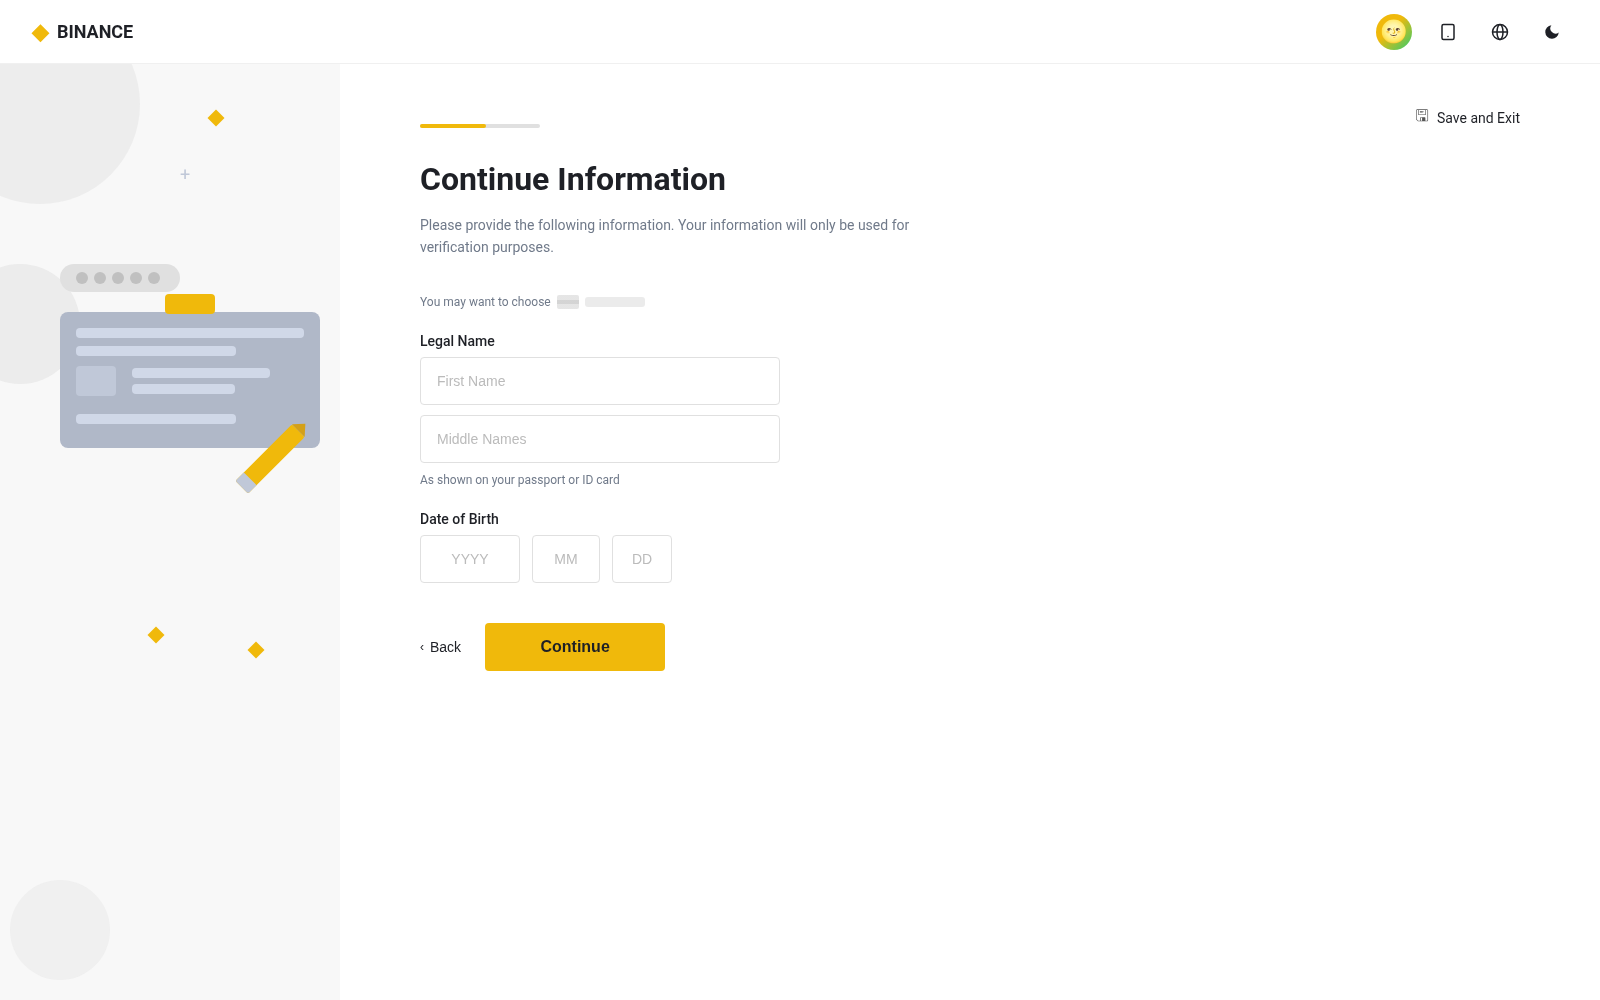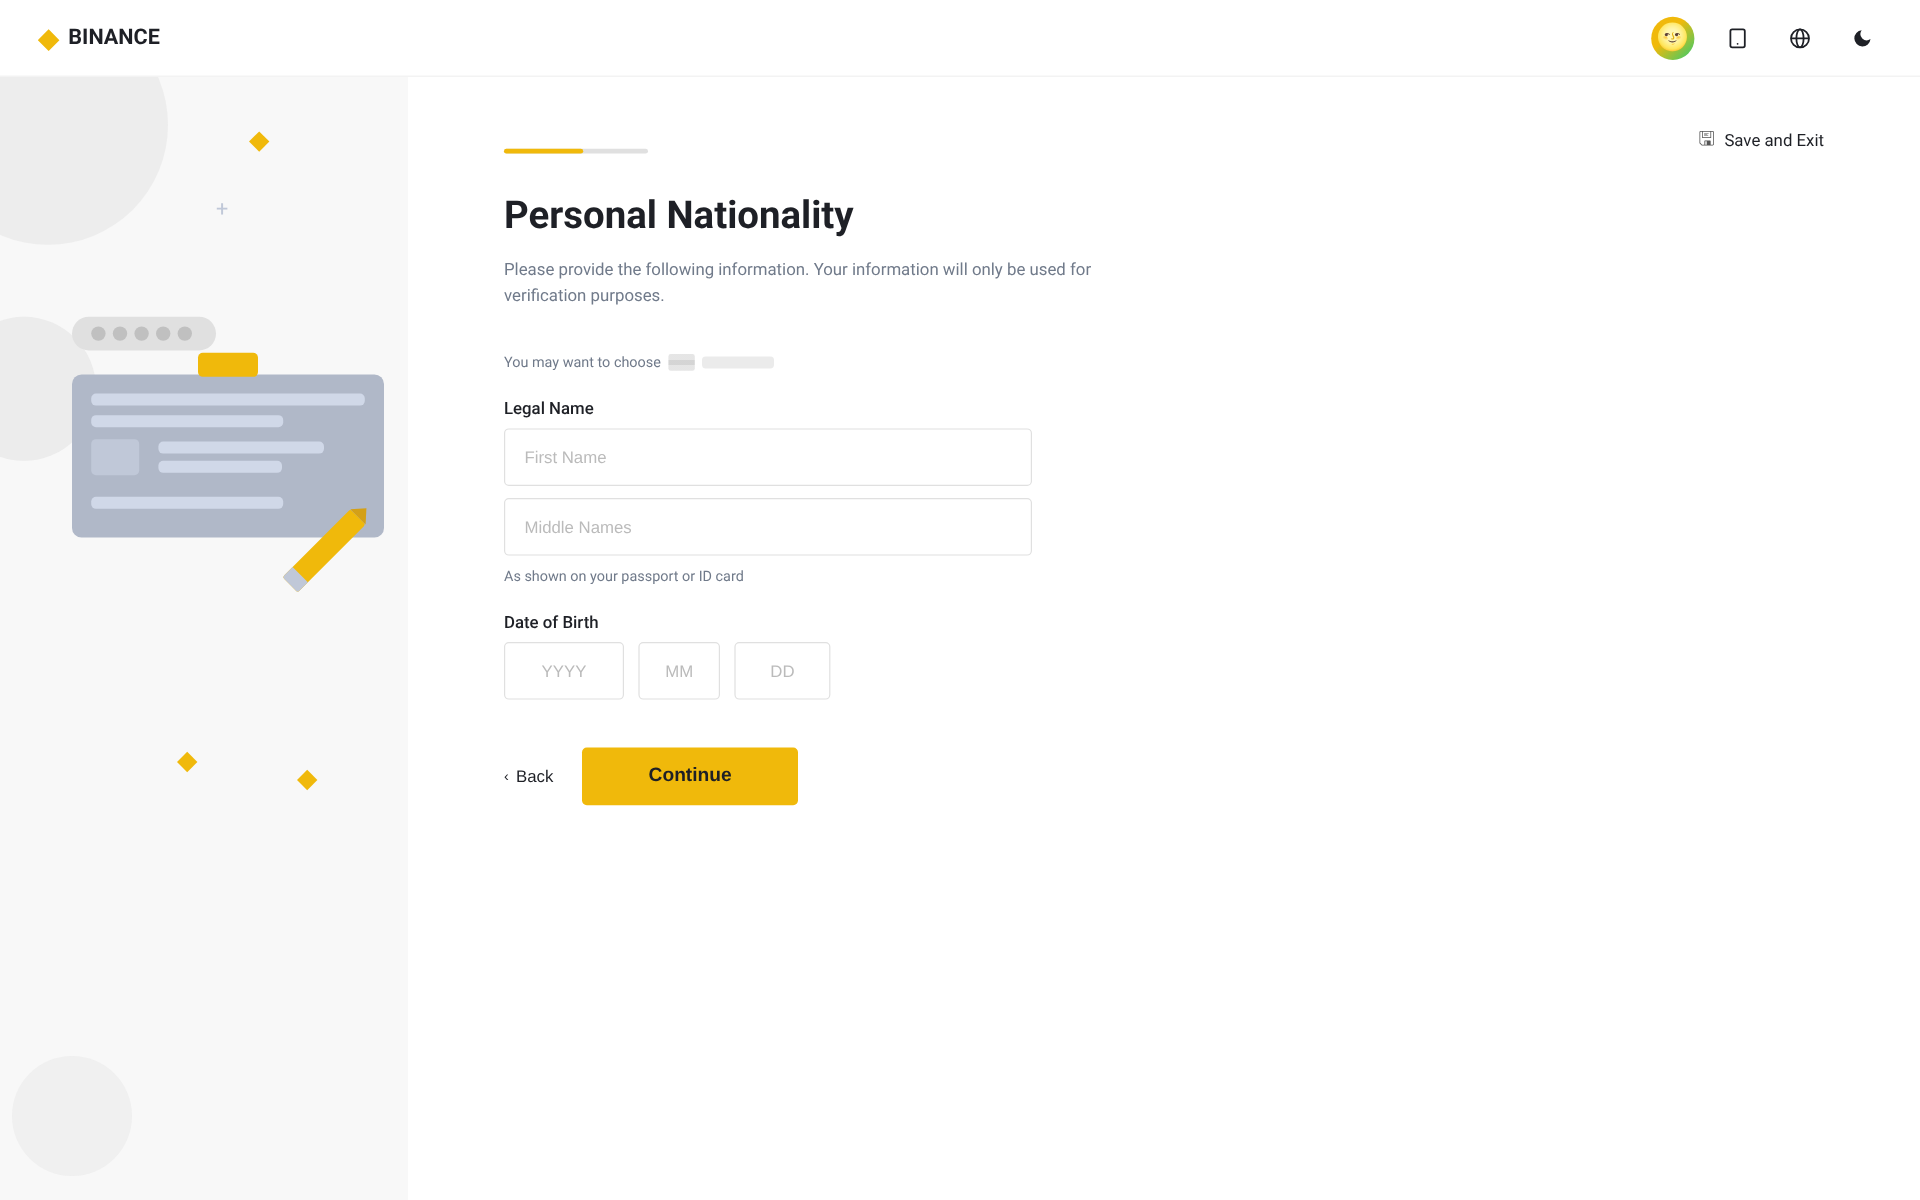--- a/index.html
+++ b/index.html
@@ -294,21 +294,21 @@
     .flag-placeholder {
       display: inline-block;
       width: 22px;
       height: 14px;
       background: linear-gradient(#ccc 33%, #aaa 33%, #aaa 66%, #ccc 66%);
       border-radius: 2px;
       opacity: 0.5;
     }
 
     .input-field {
-      width: 440px;
+      width: 360px;
       height: 48px;
       border: 1px solid #e0e0e0;
       border-radius: 4px;
       padding: 0 16px;
       font-size: 14px;
       color: #aaa;
       outline: none;
       display: block;
       margin-bottom: 10px;
       background: #fff;
@@ -331,21 +331,21 @@
       border-radius: 4px;
       padding: 0 16px;
       font-size: 14px;
       color: #3b82f6;
       outline: none;
       background: #fff;
       text-align: center;
     }
     .dob-input.year { width: 100px; }
     .dob-input.month { width: 68px; }
-    .dob-input.day { width: 80px; }
+    .dob-input.day { width: 60px; }
     .dob-input::placeholder { color: #bbb; }
 
     
     .button-row {
       display: flex;
       align-items: center;
       gap: 24px;
       margin-top: 40px;
     }
     .back-btn {
@@ -462,21 +462,21 @@
 
     <div class="save-exit">
       <span class="save-exit-icon">🖫</span>
       <span>Save and Exit</span>
     </div>
 
     <div class="progress-bar-container">
       <div class="progress-bar-fill"></div>
     </div>
 
-    <h1 class="page-title">Personal Nationality</h1>
+    <h1 class="page-title">Continue Information</h1>
     <p class="page-subtitle">Please provide the following information. Your information will only be used for verification purposes.</p>
 
     <div class="form-group">
       <div class="hint-text">
         <span>You may want to choose</span>
         <span class="flag-placeholder"></span>
         <span style="display:inline-block; width:60px; height:10px; background:#ddd; border-radius:3px; opacity:0.6;"></span>
       </div>
     </div>
 

